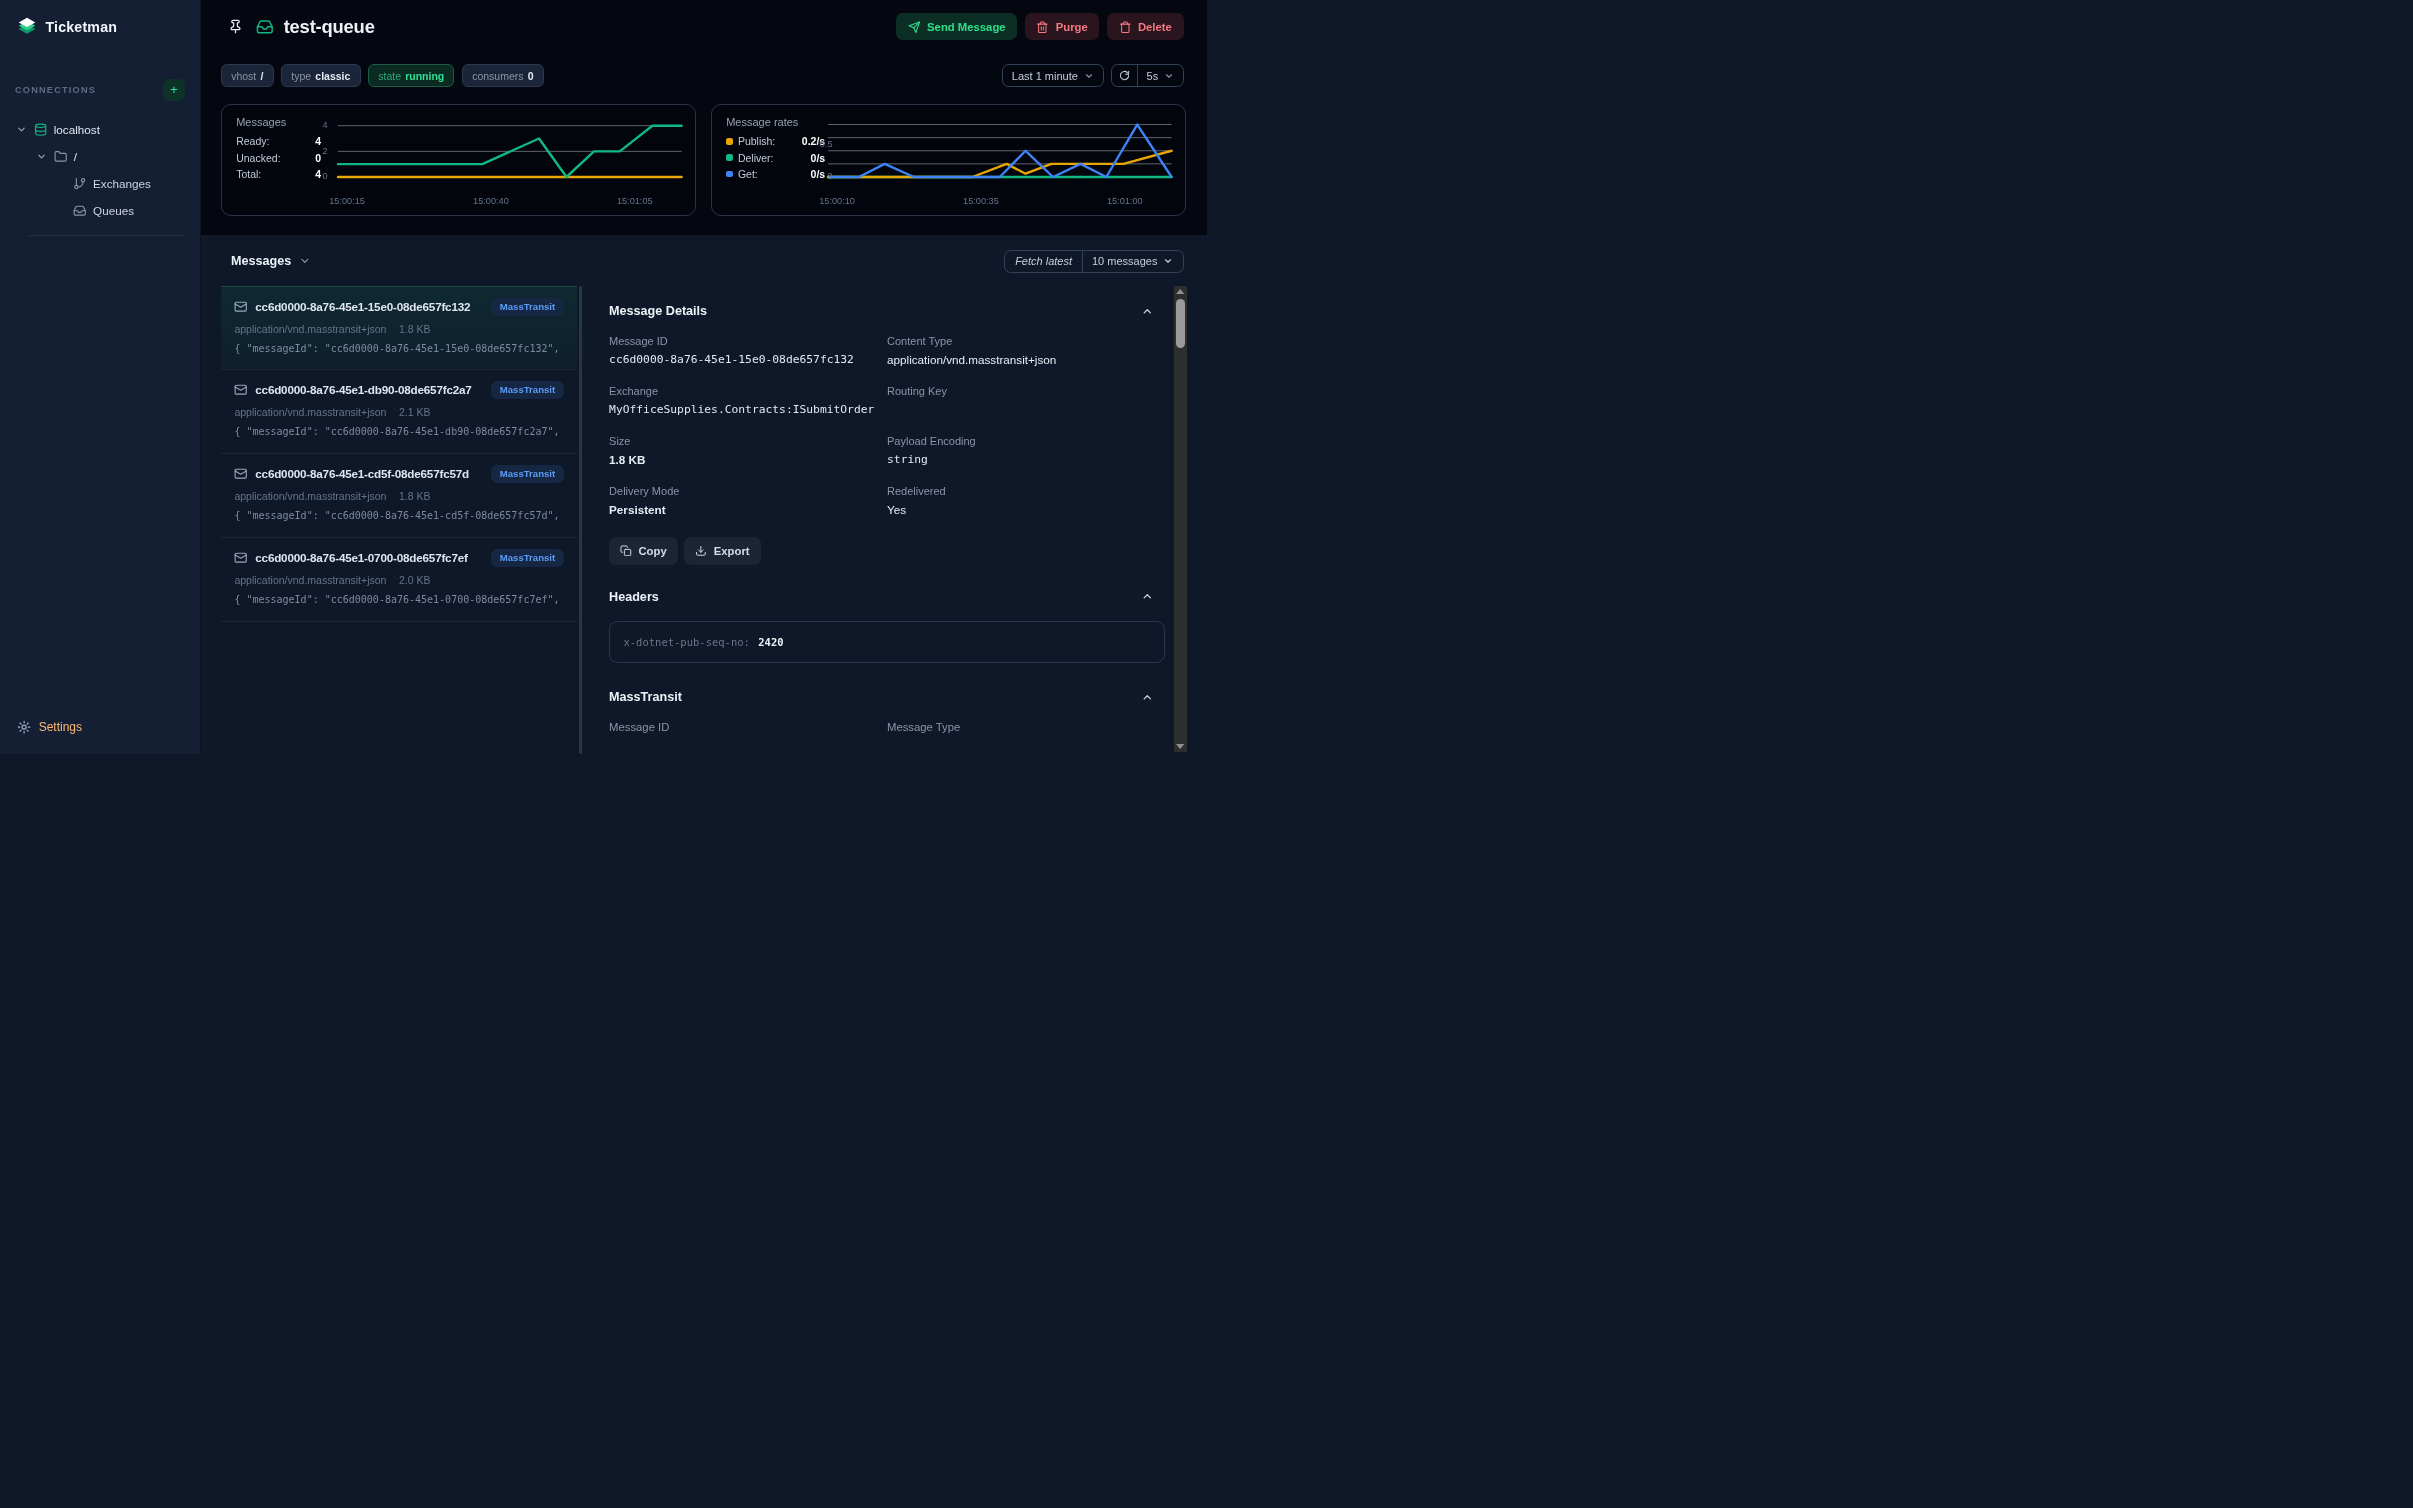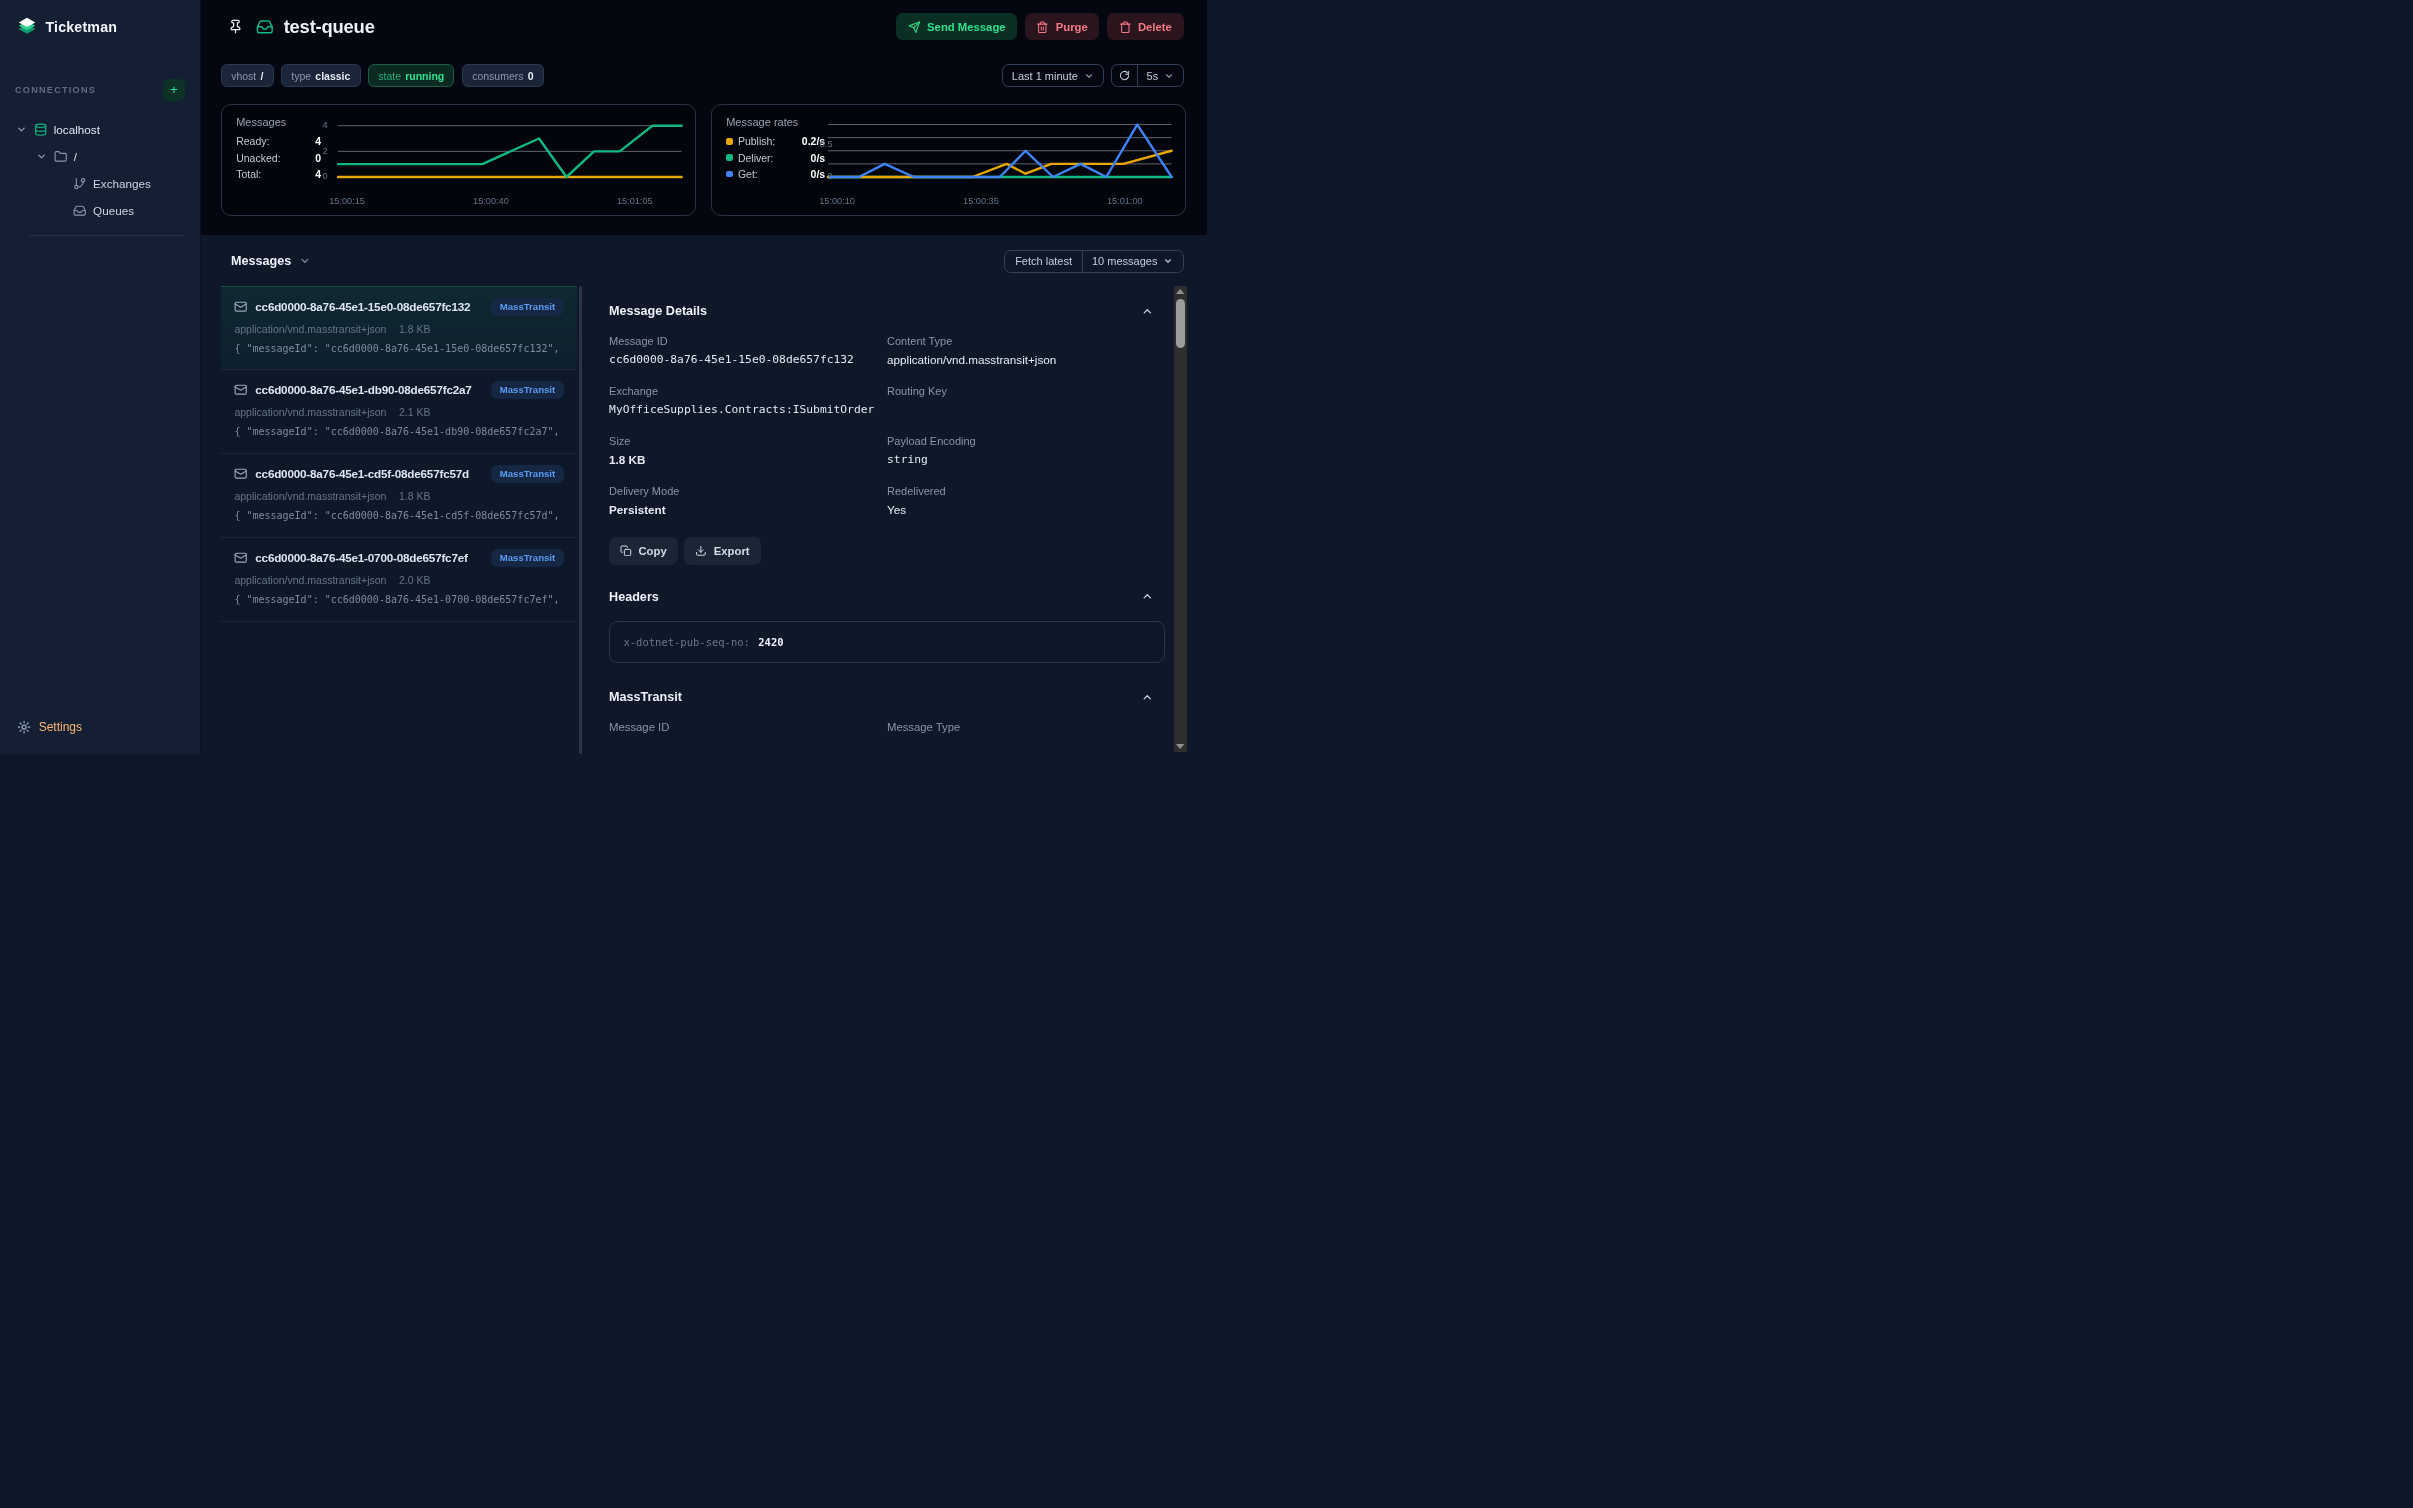--- a/index.html
+++ b/index.html
@@ -92,21 +92,21 @@
   .chart-xaxis { position:absolute; left:100px; right:13.4px; bottom:7.5px; height:11.7px; }
   .xtick { position:absolute; top:0; font-size:9.2px; color:#64748b; white-space:nowrap; }
 
   
   .messages-area { flex:1; background:#0e1829; display:flex; flex-direction:column; min-height:0; padding:0 0 0 20px; }
   .messages-header { display:flex; align-items:center; margin:15px 23.5px 0 0; }
   .messages-title-wrap { display:flex; align-items:center; gap:7.5px; margin-left:10px; cursor:pointer; }
   .messages-title { font-size:12.6px; font-weight:bold; color:#eef2f8; }
   .messages-title-wrap .chev { width:11.7px; height:11.7px; color:#8b95a9; }
   .fetch-group { margin-left:auto; display:flex; align-items:center; height:22.6px; border:0.8px solid #33405a; border-radius:6.7px; font-size:11px; color:#c6cfdd; }
-  .fetch-btn { padding:0 10px; cursor:pointer; display:flex; align-items:center; height:100%; }
+  .fetch-btn { padding:0 10px; cursor:pointer; display:flex; align-items:center; height:100%;font-style:italic; }
   .fetch-sep { width:0.8px; height:100%; background:#33405a; }
   .count-select { padding:0 9.2px; display:flex; align-items:center; gap:5.9px; cursor:pointer; height:100%; }
   .count-select .chev { width:10px; height:10px; color:#c6cfdd; }
 
   .messages-body { flex:1; display:flex; margin-top:13.4px; min-height:0; position:relative; }
   .msg-list { width:356px; flex:none; overflow:hidden; }
   .msg-card { height:84px; padding:11px 13.4px 0 13.4px; border-bottom:0.8px solid #1c2637; cursor:pointer; }
   .msg-card.selected { background:linear-gradient(180deg, rgba(16,185,129,.10), rgba(16,185,129,.045)), #0e1829;
                        border-top:0.8px solid #1e4a40; }
   .msg-title-row { display:flex; align-items:center; gap:7.5px; }

